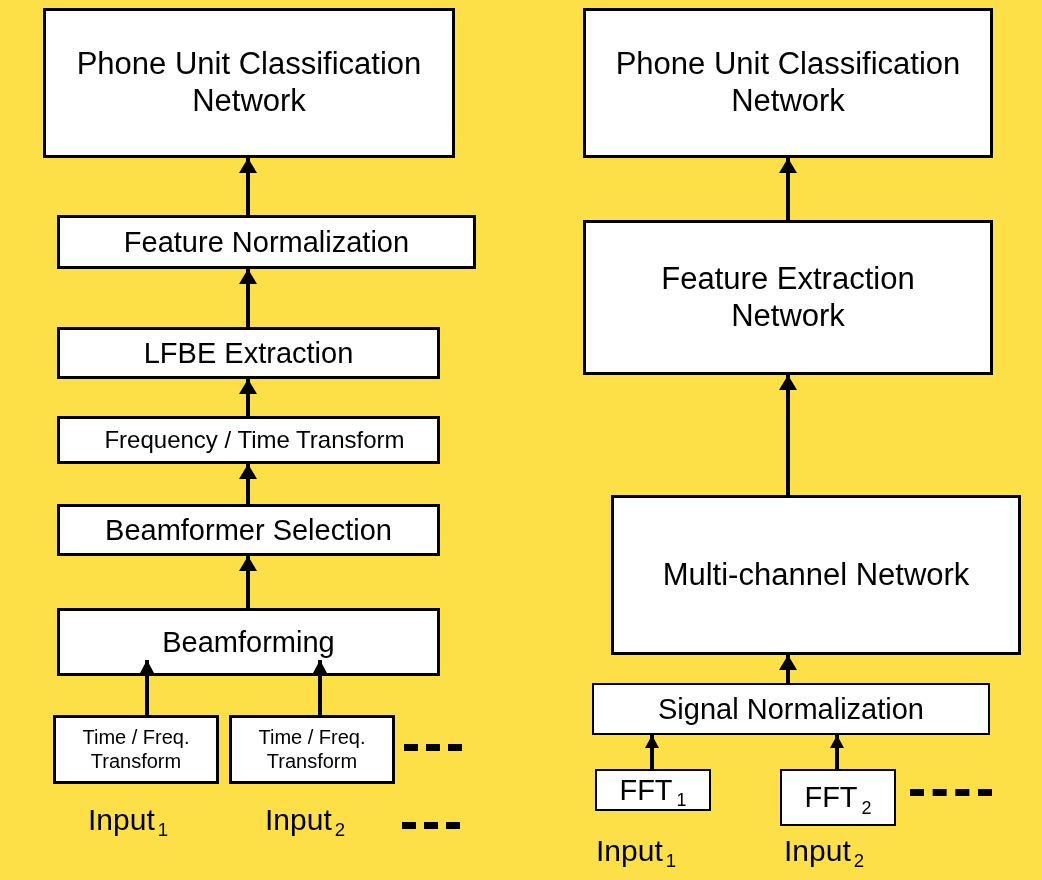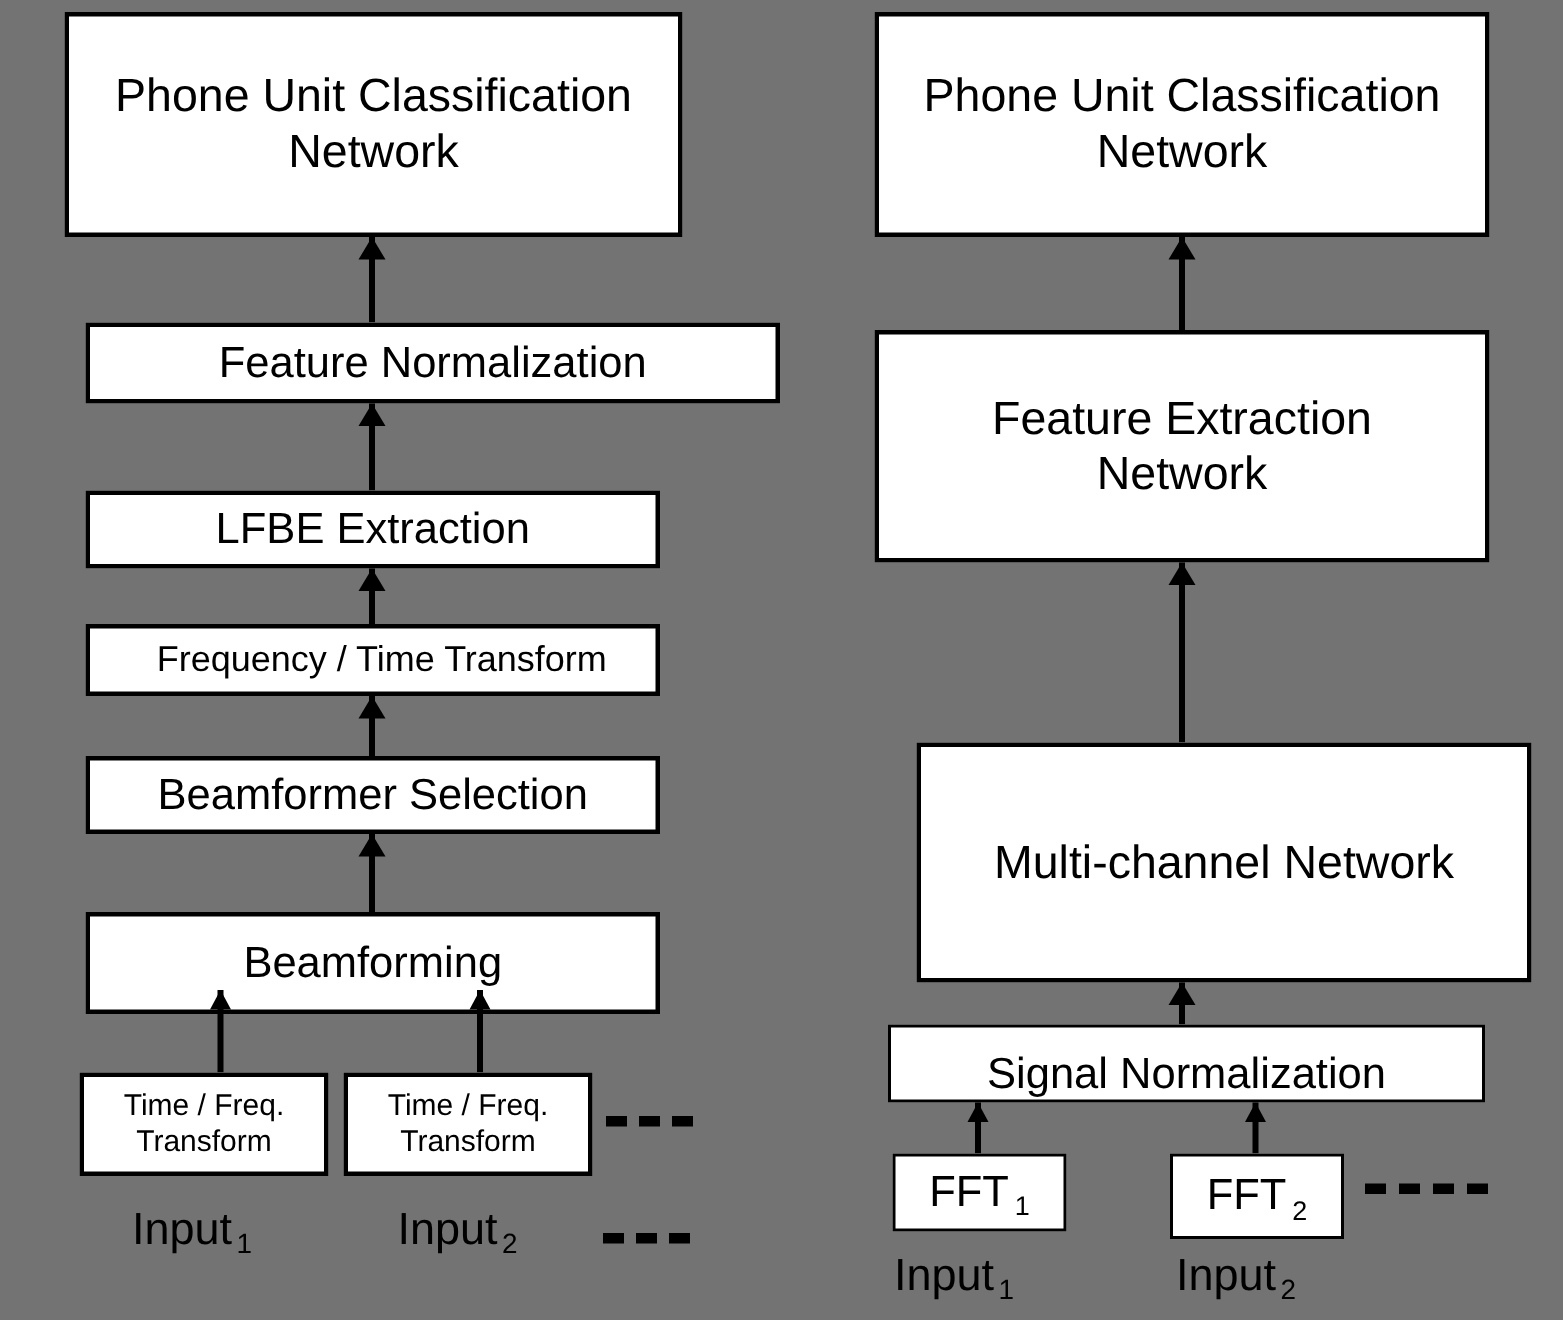--- a/index.html
+++ b/index.html
@@ -8,21 +8,21 @@
     background: #ffffff;
   }
   body {
     font-family: "Liberation Sans", sans-serif;
     color: #000000;
   }
   #canvas {
     position: relative;
     width: 1042px;
     height: 880px;
-    background: #737373;
+    background: #fde047;
     overflow: hidden;
   }
   .box {
     position: absolute;
     box-sizing: border-box;
     background: #ffffff;
     border: 3px solid #000000;
     display: flex;
     align-items: center;
     justify-content: center;
@@ -109,21 +109,21 @@
     <div class="box fs-big" style="left:43px; top:8px; width:412px; height:150px;">
       <span class="lbl">Phone Unit Classification
 Network</span>
     </div>
 
     <div class="arrow" style="left:238px; top:158px; width:20px; height:57px;">
       <div class="head"></div>
       <div class="shaft" style="width:4px; height:57px;"></div>
     </div>
 
-    <div class="box fs-mid" style="left:57px; top:215px; width:463px; height:54px;">
+    <div class="box fs-mid" style="left:57px; top:215px; width:419px; height:54px;">
       <span class="lbl">Feature Normalization</span>
     </div>
 
     <div class="arrow" style="left:238px; top:269px; width:20px; height:58px;">
       <div class="head"></div>
       <div class="shaft" style="width:4px; height:58px;"></div>
     </div>
 
     <div class="box fs-mid" style="left:57px; top:327px; width:383px; height:52px;">
       <span class="lbl">LFBE Extraction</span>
@@ -213,35 +213,35 @@
 
     <div class="box fs-big" style="left:583px; top:495px; width:410px; height:160px;margin-left:28px;">
       <span class="lbl">Multi-channel Network</span>
     </div>
 
     <div class="arrow" style="left:778px; top:655px; width:20px; height:28px;">
       <div class="head"></div>
       <div class="shaft" style="width:4px; height:28px;"></div>
     </div>
 
-    <div class="box fs-mid hair" style="left:592px; top:683px; width:398px; height:52px;align-items:flex-end;">
+    <div class="box fs-mid hair" style="left:592px; top:683px; width:398px; height:52px;">
       <span class="lbl">Signal Normalization</span>
     </div>
 
     <div class="arrow thinhead" style="left:643px; top:735px; width:18px; height:34px;">
       <div class="head"></div>
       <div class="shaft" style="width:4px; height:34px;"></div>
     </div>
 
     <div class="arrow thinhead" style="left:828px; top:735px; width:18px; height:34px;">
       <div class="head"></div>
       <div class="shaft" style="width:4px; height:34px;"></div>
     </div>
 
-    <div class="box fs-mid hair boxsub" style="left:595px; top:769px; width:116px; height:52px;justify-content:center;">
+    <div class="box fs-mid hair boxsub" style="left:595px; top:769px; width:116px; height:42px;justify-content:center;">
       <span class="lbl"><span>FFT</span><sub>1</sub></span>
       </div>
 
     <div class="box fs-mid hair boxsub" style="left:780px; top:769px; width:116px; height:57px;">
       <span class="lbl"><span>FFT</span><sub>2</sub></span>
     </div>
 
     <div class="dashes" style="left:910px; top:789px; width:82px;"></div>
 
     <div class="caption" style="left:596px; top:836px;">

